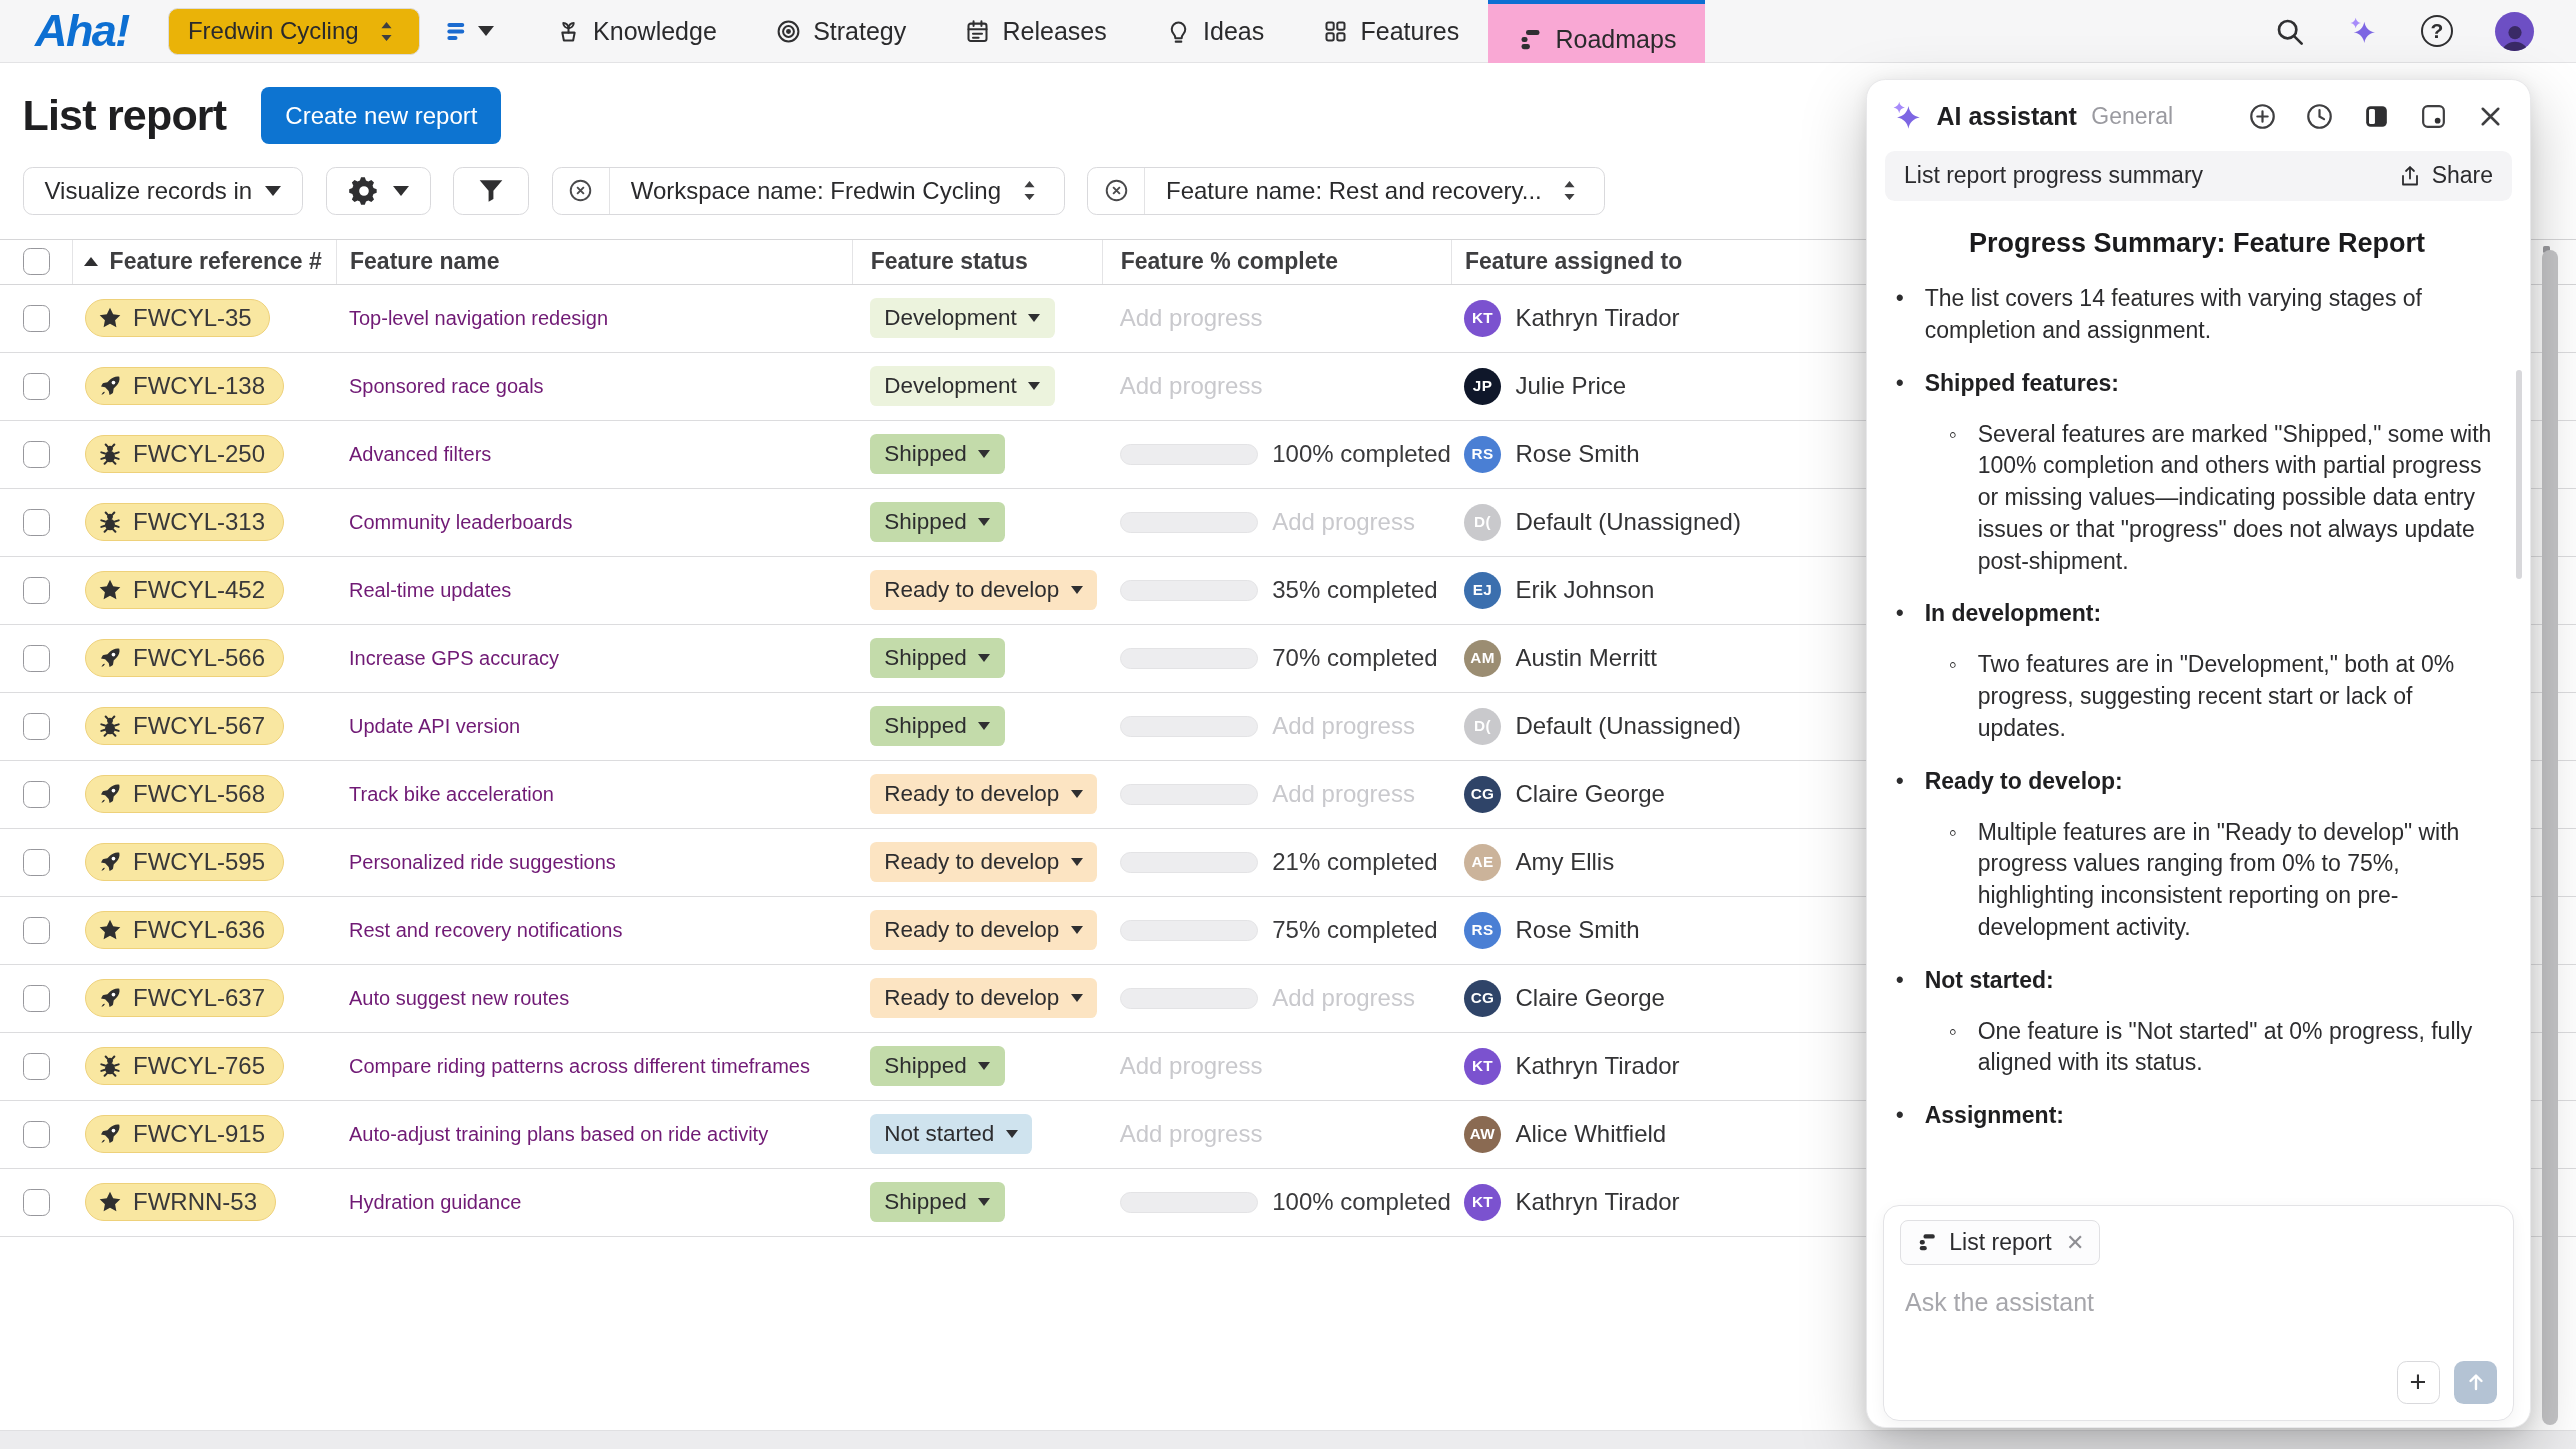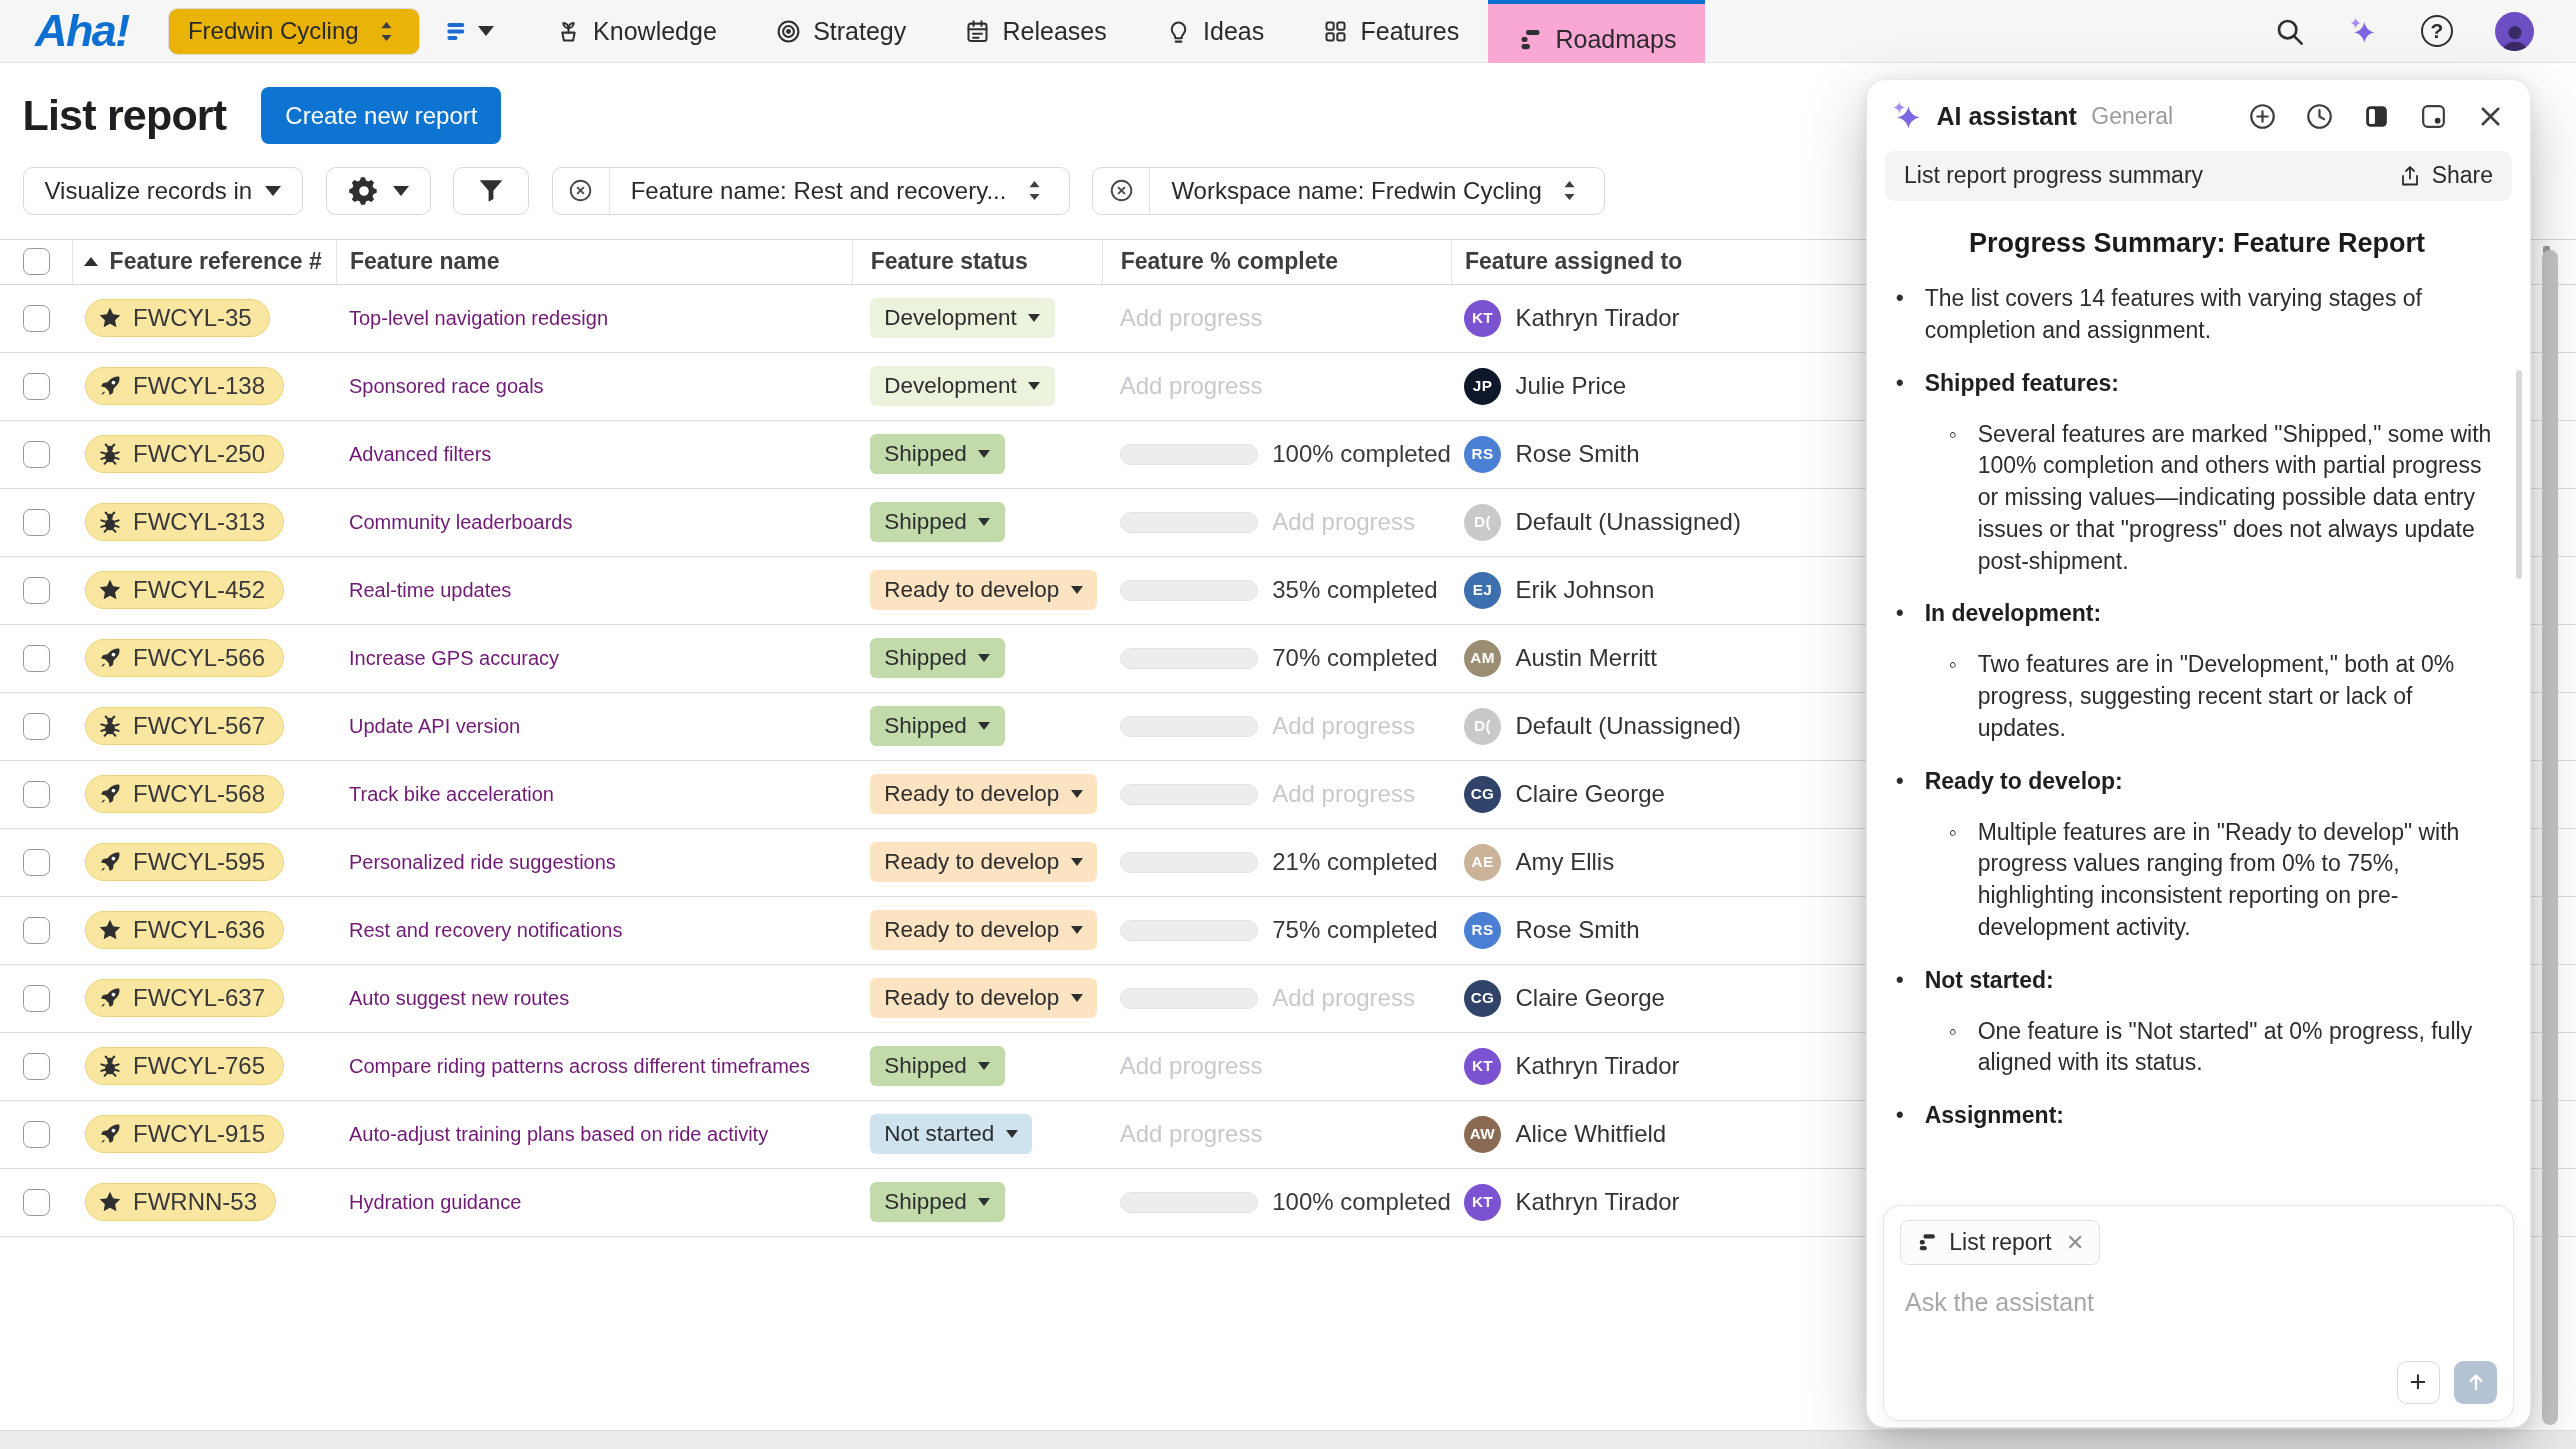--- a/index.html
+++ b/index.html
@@ -262,37 +262,37 @@
   <div class="fgroup">
     <span class="gx">
       <svg class="icon24" viewBox="0 0 24 24">
           <g fill="none" stroke="#4a4a4c" stroke-width="1.7">
             <circle cx="12" cy="12" r="8.7"></circle>
             <path d="M9 9l6 6M15 9l-6 6"></path>
           </g>
         </svg>
     </span>
     <span class="glabel">
-      <span>Feature name: Rest and recovery...</span>
+      <span>Workspace name: Fredwin Cycling</span>
       <svg class="icon24" viewBox="0 0 24 24">
           <path d="M12 3.5l4.5 5.5h-9zM12 20.5L7.5 15h9z" fill="#3f3f41"></path>
         </svg>
     </span>
   </div>
   <div class="fgroup">
     <span class="gx">
       <svg class="icon24" viewBox="0 0 24 24">
           <g fill="none" stroke="#4a4a4c" stroke-width="1.7">
             <circle cx="12" cy="12" r="8.7"></circle>
             <path d="M9 9l6 6M15 9l-6 6"></path>
           </g>
         </svg>
     </span>
     <span class="glabel">
-      <span>Workspace name: Fredwin Cycling</span>
+      <span>Feature name: Rest and recovery...</span>
       <svg class="icon24" viewBox="0 0 24 24">
           <path d="M12 3.5l4.5 5.5h-9zM12 20.5L7.5 15h9z" fill="#3f3f41"></path>
         </svg>
     </span>
   </div>
 </div>
 
 <div class="tablewrap">
   <div class="tgrid thead">
     <div class="cell c-check">

